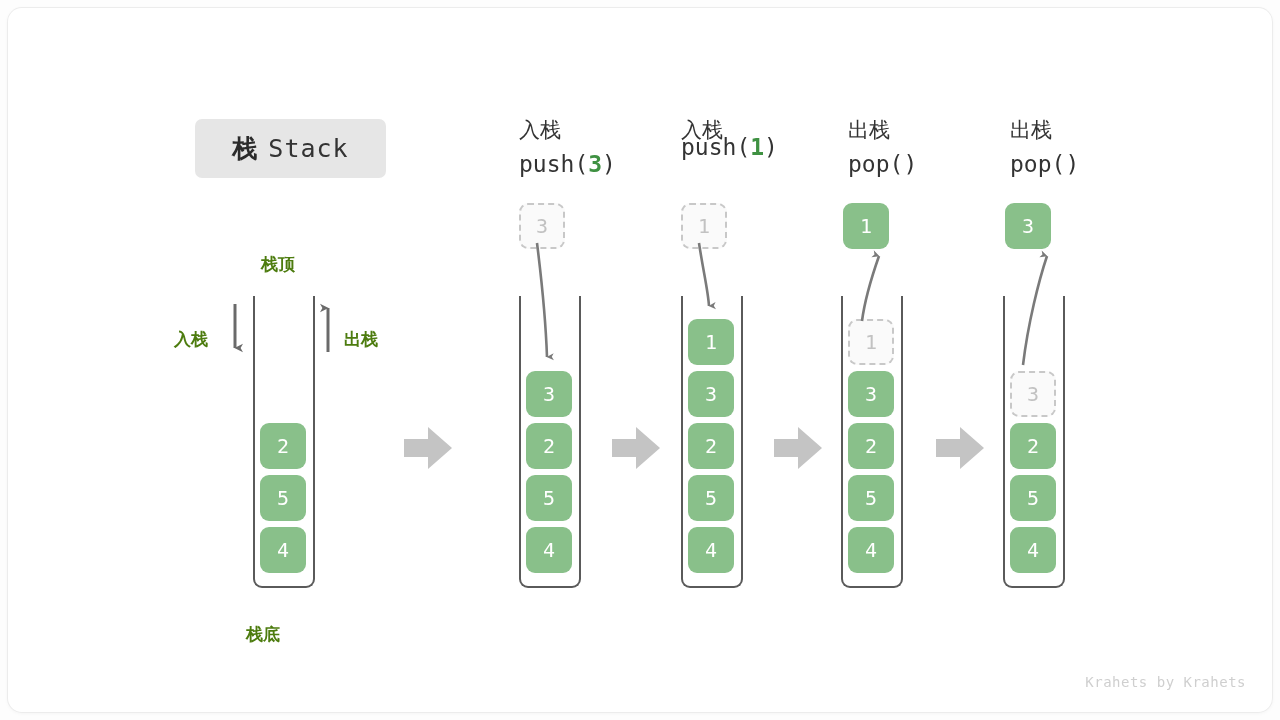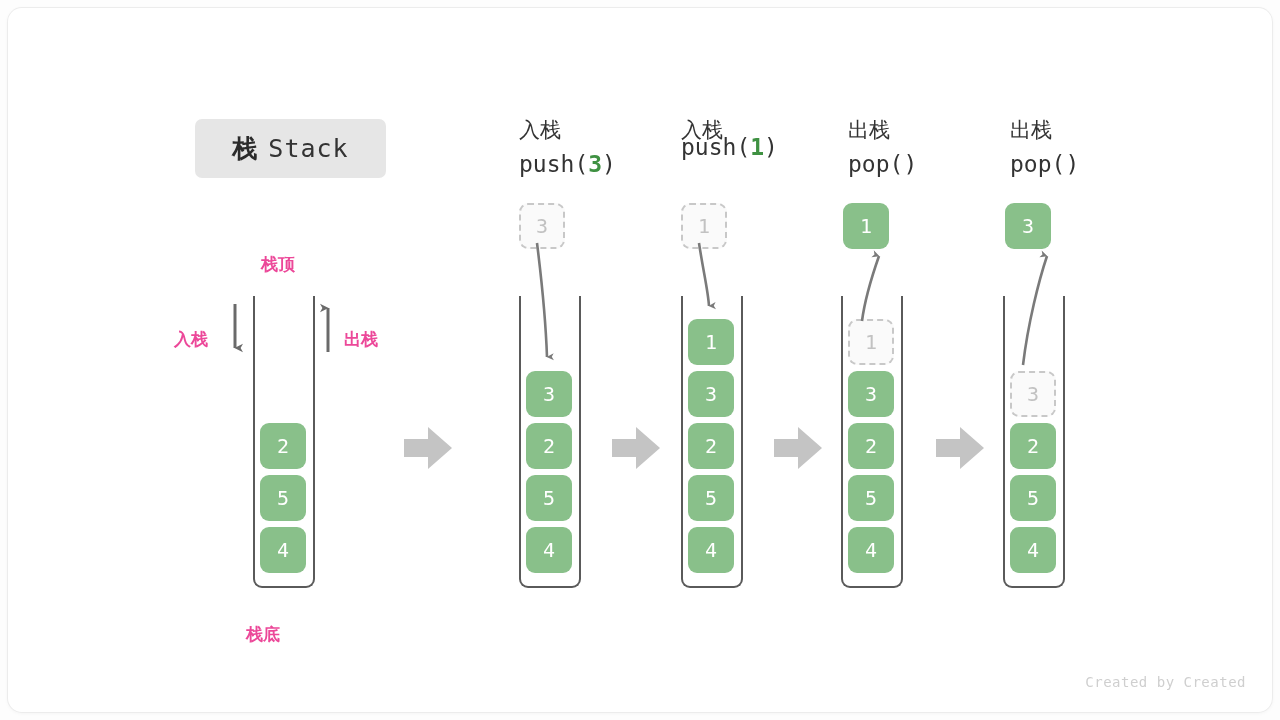--- a/index.html
+++ b/index.html
@@ -57,21 +57,21 @@
     font-size: 25px;
     color: #333333;
     letter-spacing: 1px;
   }
 
   
   .cn-label {
     position: absolute;
     font-family: "DejaVu Sans", sans-serif;
     font-weight: bold;
-    color: #ec4899;
+    color: #4d7c0f;
     font-size: 17px;
     white-space: nowrap;
   }
   .op-title {
     position: absolute;
     font-family: "DejaVu Sans", sans-serif;
     font-size: 21px;
     color: #333333;
     white-space: nowrap;
   }
@@ -259,16 +259,16 @@
 
       <g>
         <path d="M854,313 C857,290 864,268 871,248" fill="none" stroke="#7a7a7a" stroke-width="2.6" marker-end="url(#mk-thin-up)"></path>
       </g>
 
       <g>
         <path d="M1015,357 C1020,315 1031,272 1039,248" fill="none" stroke="#7a7a7a" stroke-width="2.6" marker-end="url(#mk-thin-up)"></path>
       </g>
     </svg>
 
-    <div class="footer">Created by Created</div>
+    <div class="footer">Krahets by Krahets</div>
 
   </div>
 </div>
 
 </body></html>

